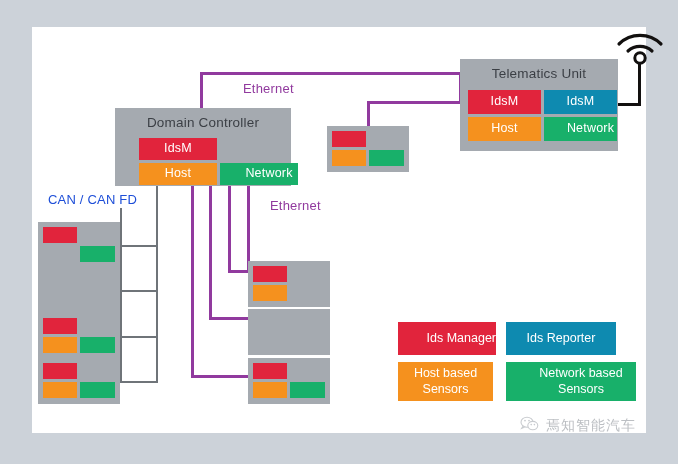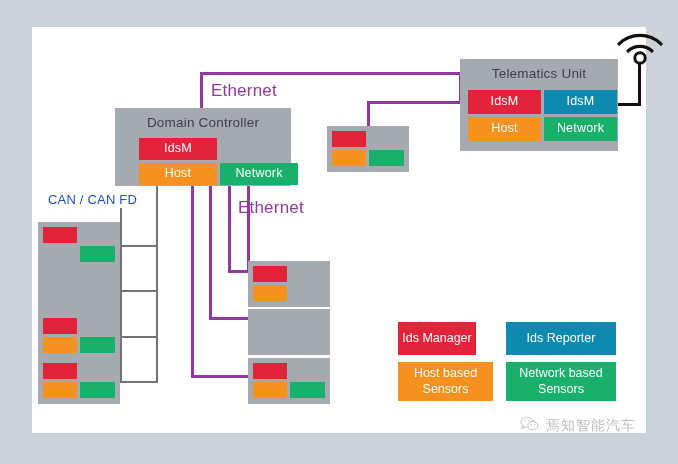--- a/index.html
+++ b/index.html
@@ -29,28 +29,28 @@
   }
   .chip{
     position:absolute;box-sizing:border-box;display:flex;
     align-items:center;justify-content:center;
     color:#ffffff;font-size:12.5px;letter-spacing:.2px;
     line-height:1.05;text-align:center;
   }
   .red{background:#e1243c;}
   .blue{background:#0e8ab0;}
   .orange{background:#f5911e;text-align:center;}
-  .green{background:#18b06a;}
+  .green{background:#18b06a;padding-left:20px;}
 
   
   .ln{position:absolute;background:#913a9e;}
   .lnk{position:absolute;background:#6f7479;}
   .lnb{position:absolute;background:#12100f;}
 
-  .lbl{position:absolute;color:#913a9e;font-size:17px;letter-spacing:.2px;}
+  .lbl{position:absolute;color:#913a9e;font-size:13px;letter-spacing:.2px;margin-left:32px;}
   .lbl-gray{position:absolute;color:#1d4ed8;font-size:13px;letter-spacing:.2px;}
 
   
   .leg{
     position:absolute;display:flex;align-items:center;justify-content:center;
     color:#fff;font-size:12.5px;text-align:center;line-height:1.25;
   }
 
   
   #antenna{position:absolute;left:612px;top:18px;width:56px;height:50px;}
@@ -147,21 +147,21 @@
   </div>
 
   <div class="unit" style="left:248px;top:309px;width:82px;height:46px;"></div>
 
   <div class="unit" style="left:248px;top:358px;width:82px;height:46px;">
     <div class="chip red" style="left:5px;top:5px;width:34px;height:16px;"></div>
     <div class="chip orange" style="left:5px;top:24px;width:34px;height:16px;"></div>
     <div class="chip green" style="left:42px;top:24px;width:35px;height:16px;"></div>
   </div>
 
-  <div class="leg red" style="left:398px;top:322px;width:78px;height:33px;">
+  <div class="leg red" style="left:398px;top:322px;width:98px;height:33px;justify-content:flex-end;">
     <span>Ids Manager</span>
   </div>
   <div class="leg blue" style="left:506px;top:322px;width:110px;height:33px;">
     <span>Ids Reporter</span>
   </div>
   <div class="leg orange" style="left:398px;top:362px;width:95px;height:39px;white-space:pre-line;">
     <span style="white-space:pre-line;">Host based
 Sensors</span>
   </div>
   <div class="leg green" style="left:506px;top:362px;width:110px;height:39px;white-space:pre-line;">

